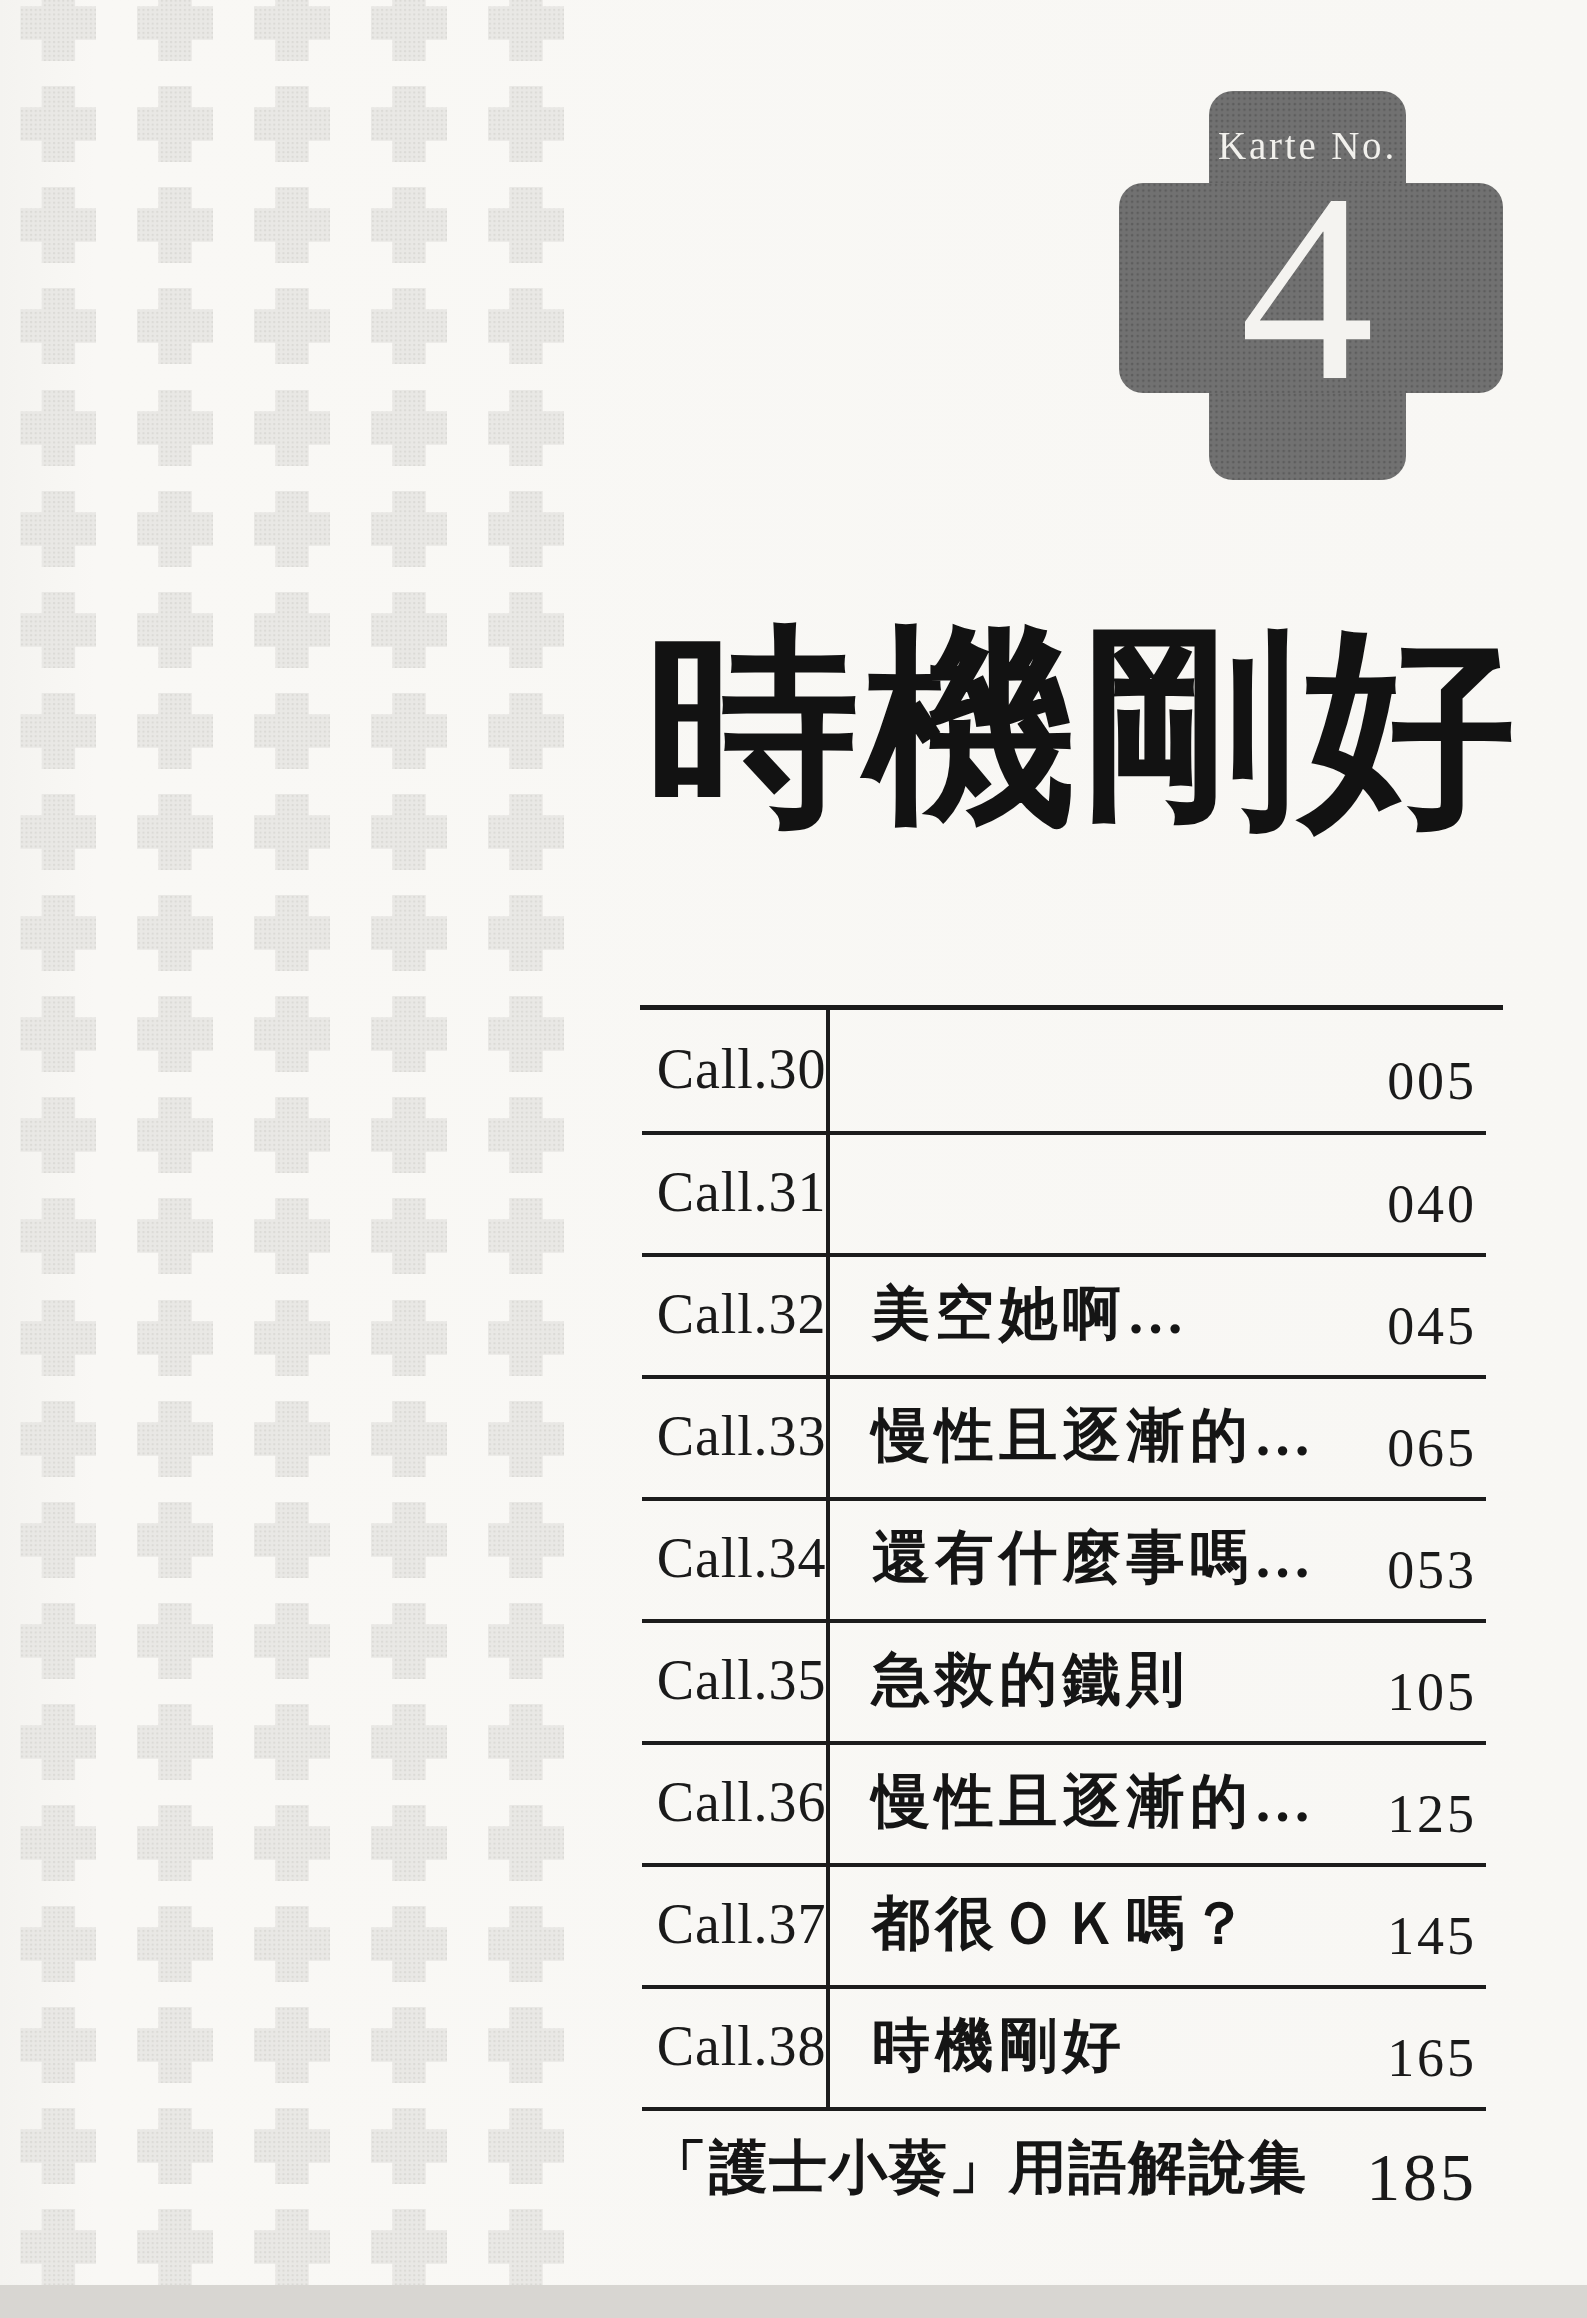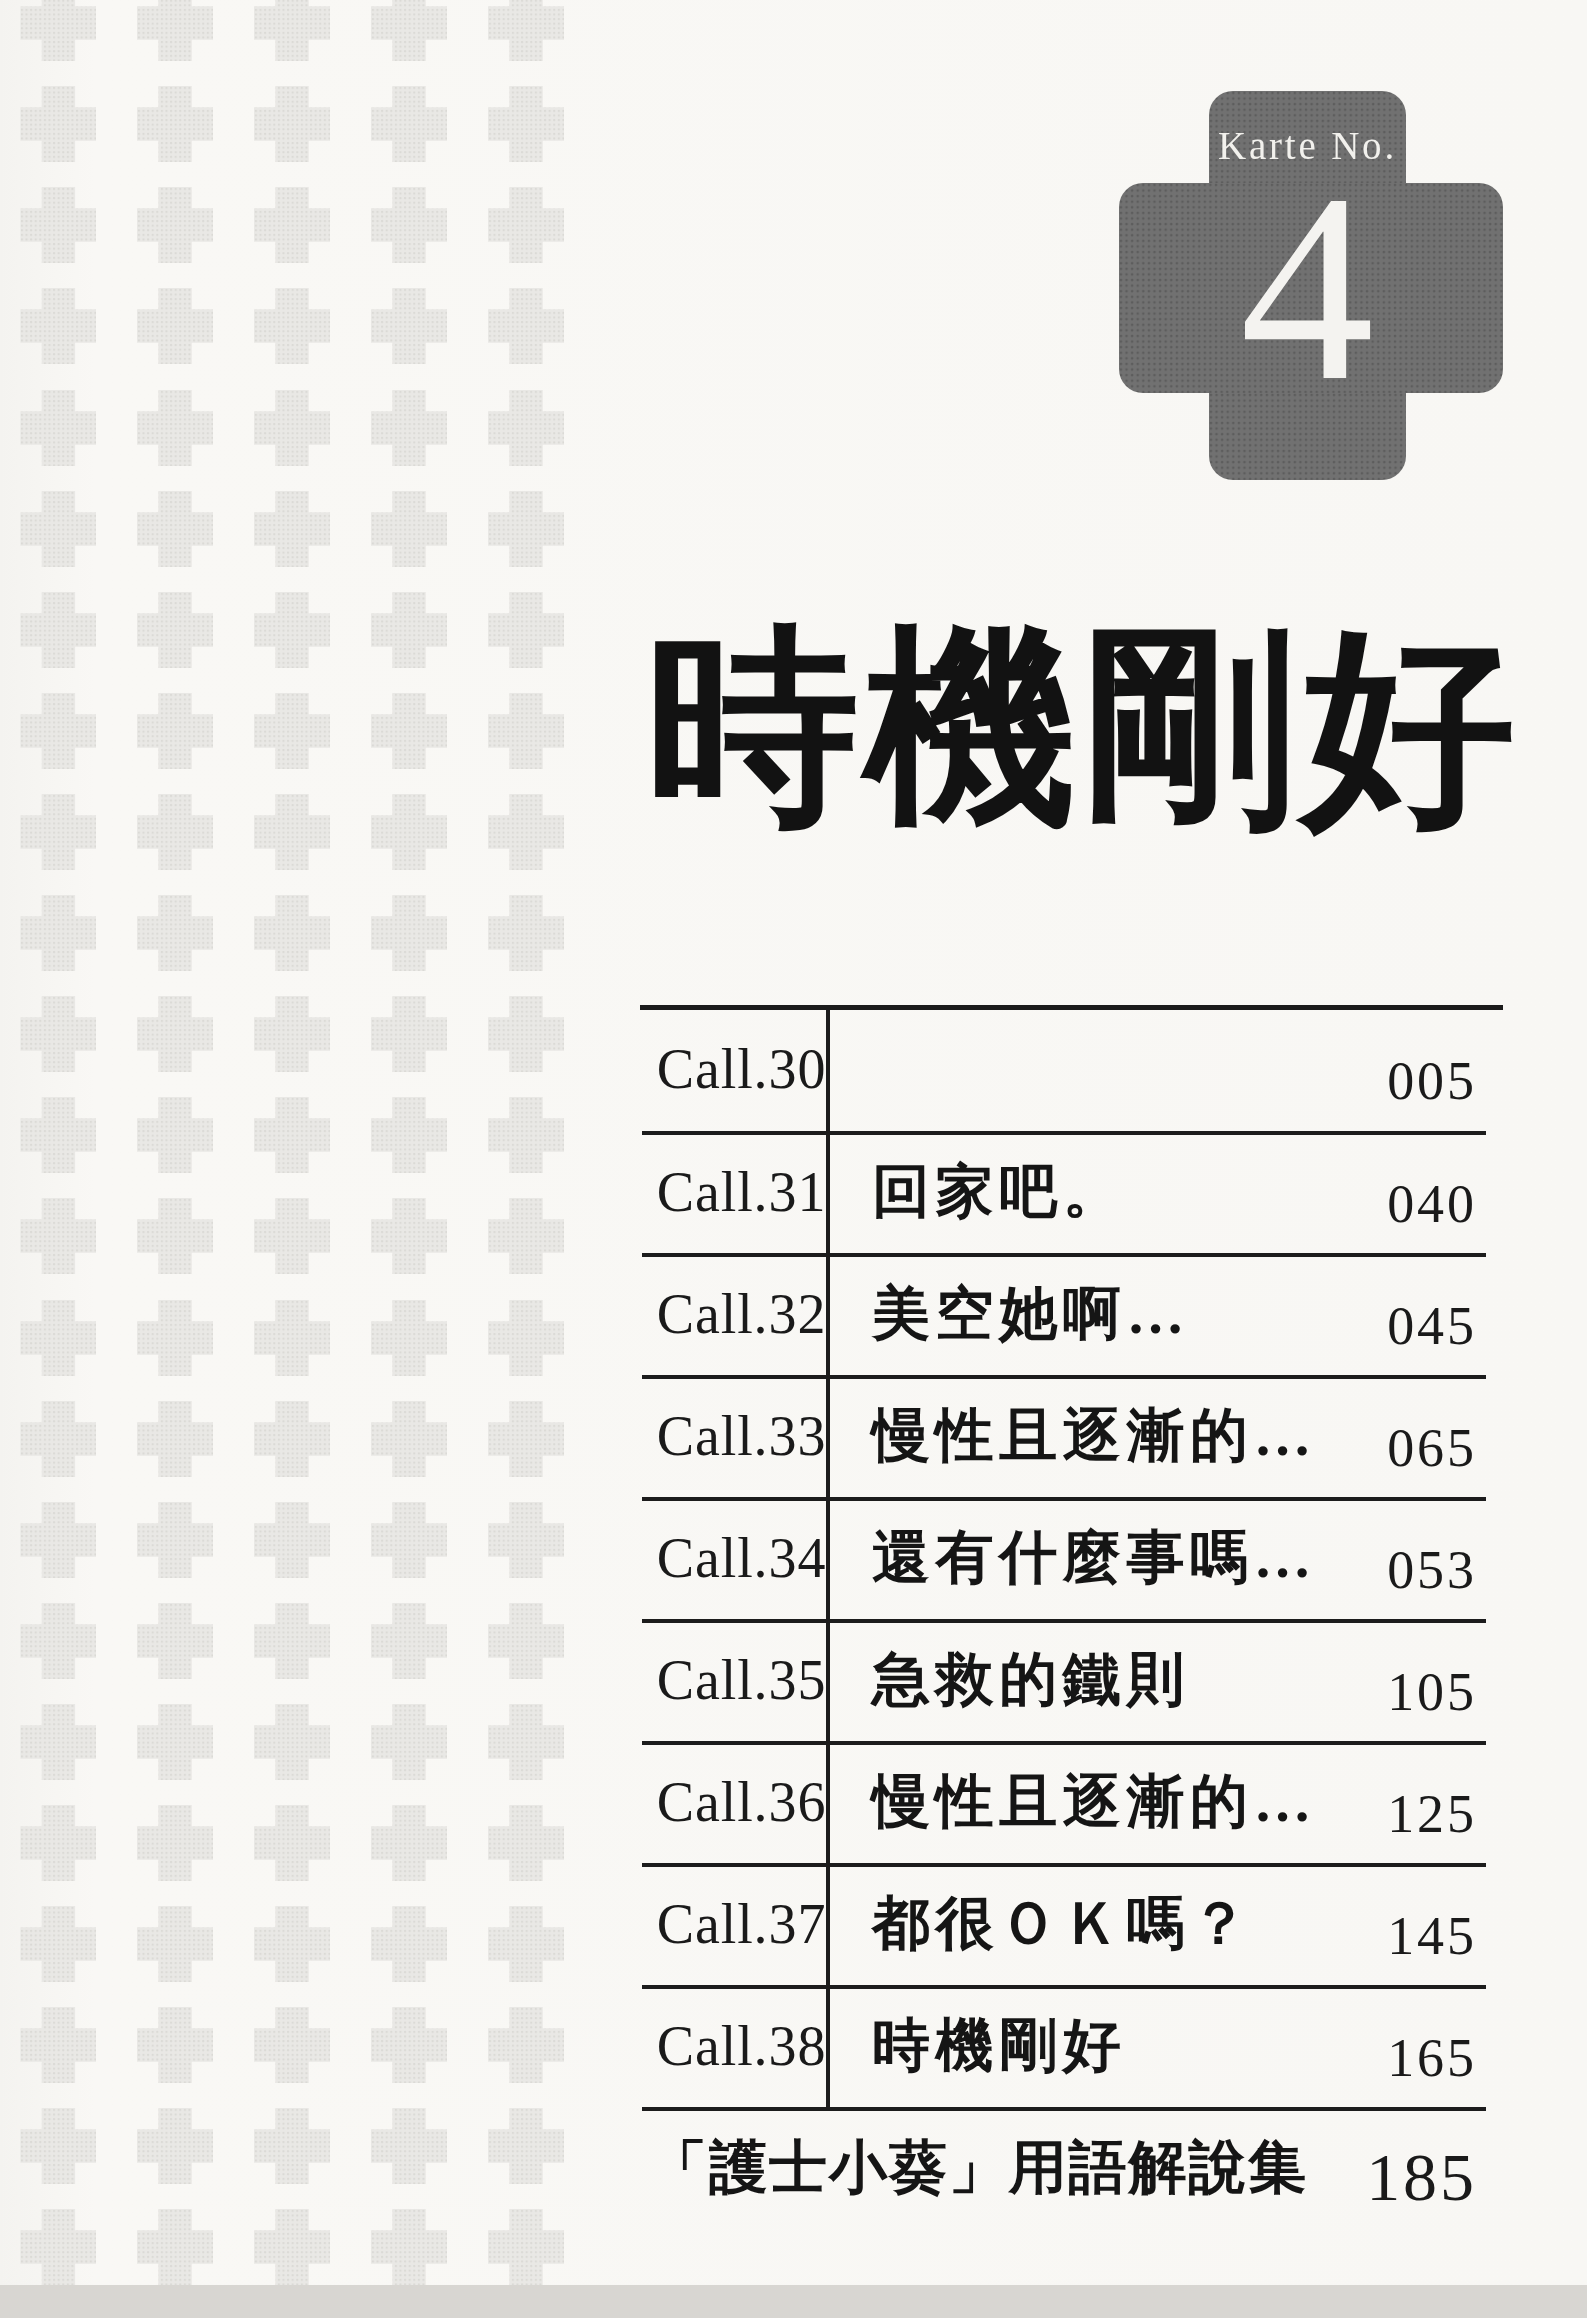--- a/index.html
+++ b/index.html
@@ -219,21 +219,20 @@
   <div class="contents-rule"></div>
 
   <div id="toc-rows">
       <div class="toc-row" style="top: 1008px; height: 122px;">
     <span class="toc-label">Call.30</span>
     <span class="toc-page">005</span>
   </div>
       <div class="row-sep" style="top: 1131px;"></div>
       <div class="toc-row" style="top: 1131px; height: 122px;">
     <span class="toc-label">Call.31</span>
-    <span class="toc-title">回家吧。</span>
     <span class="toc-page">040</span>
   </div>
       <div class="row-sep" style="top: 1253px;"></div>
       <div class="toc-row" style="top: 1253px; height: 122px;">
     <span class="toc-label">Call.32</span>
     <span class="toc-title">美空她啊…</span>
     <span class="toc-page">045</span>
   </div>
       <div class="row-sep" style="top: 1375px;"></div>
       <div class="toc-row" style="top: 1375px; height: 122px;">

